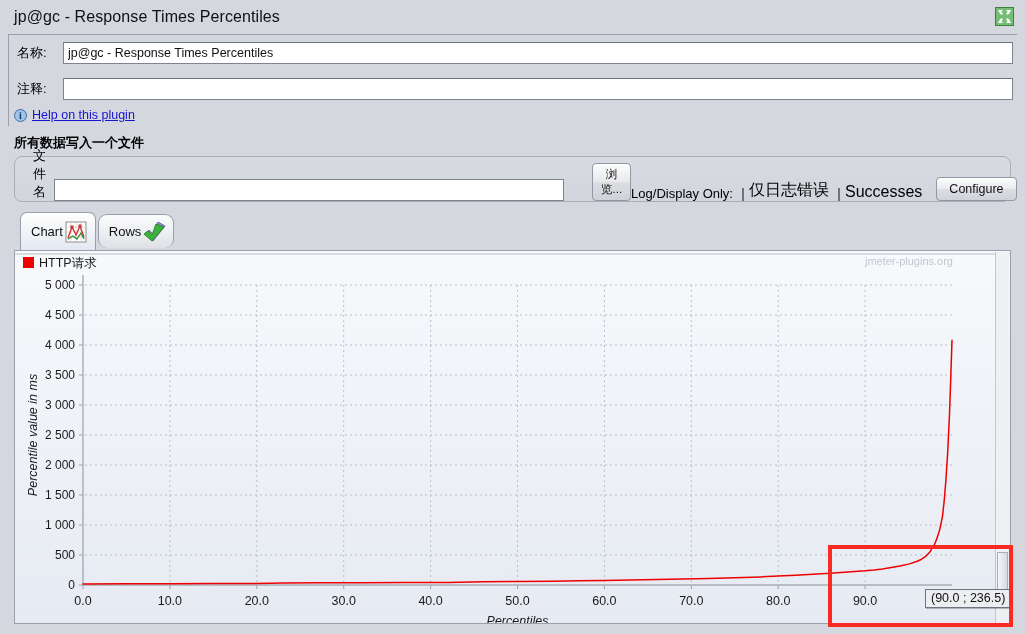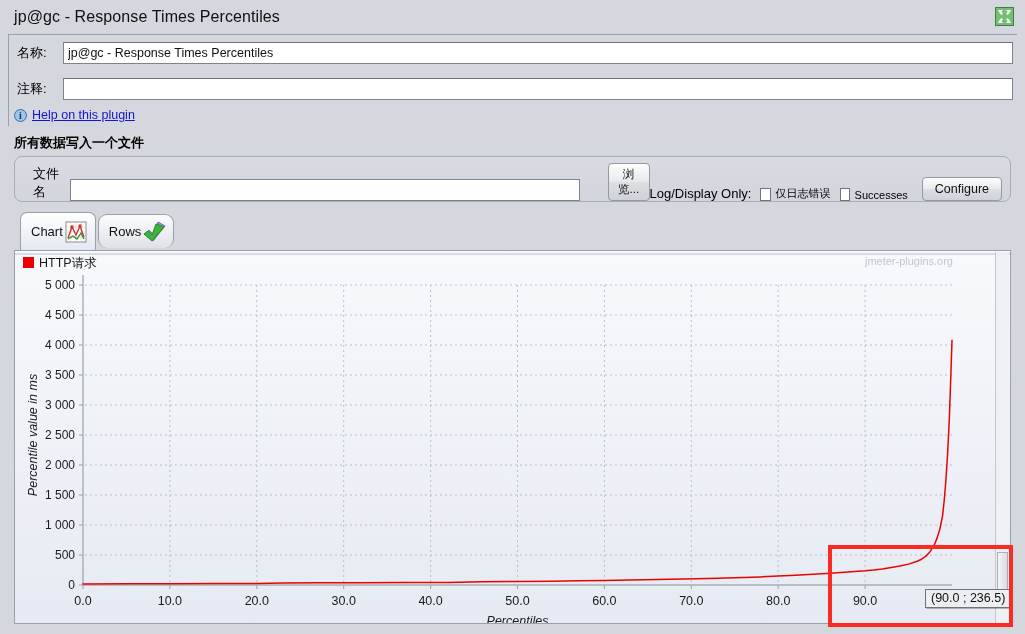--- a/index.html
+++ b/index.html
@@ -162,21 +162,21 @@
   .cbox {
     width: 13px; height: 13px;
     background: #fff;
     border: 1px solid #6e747f;
     box-sizing: border-box;
     margin: 0 5px 0 9px;
     display: inline-block;
     vertical-align: -2px;
     cursor: pointer;
   }
-  .cblabel { font-size: 11px; color:#000; white-space:nowrap; }
+  .cblabel { font-size: 16px; color:#000; white-space:nowrap; }
   .btn.configure { margin-left: 14px; padding: 4px 12px; }
 
   
   .tabs {
     position: absolute;
     left: 20px; top: 212px;
     display: flex;
     align-items: center;
     height: 38px;
   }

